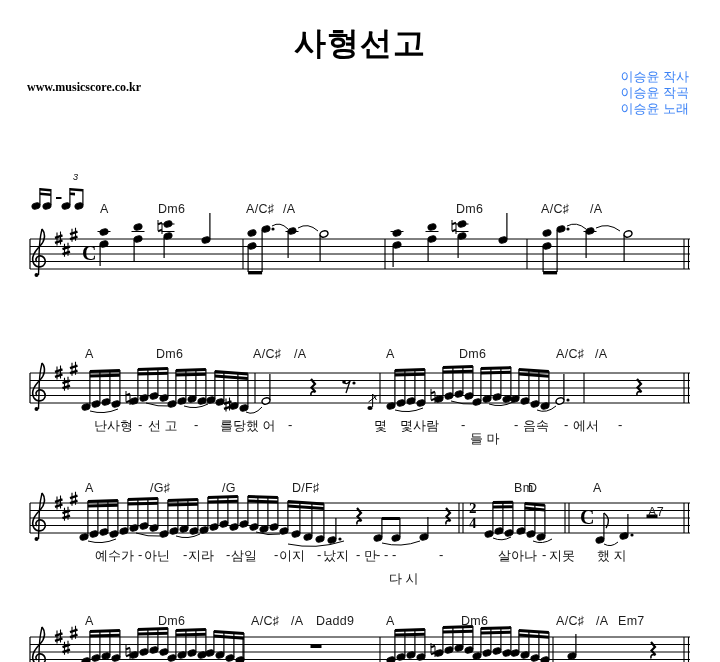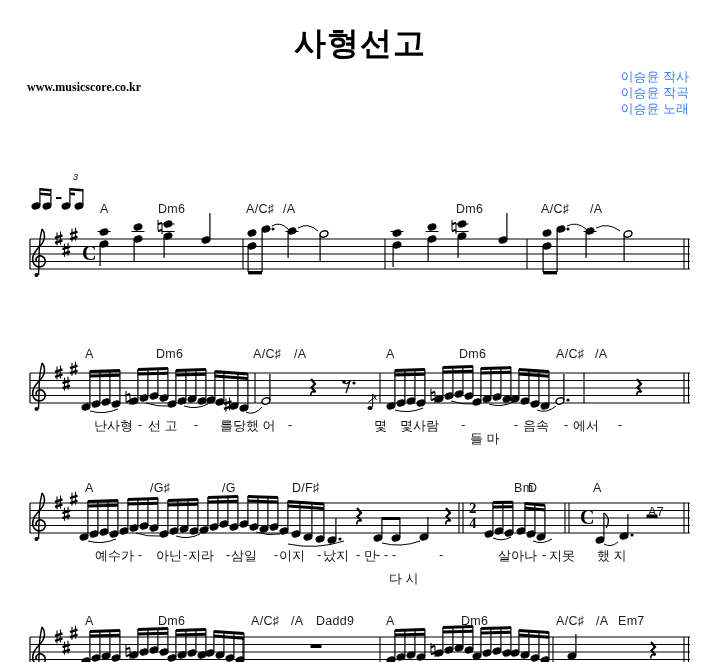--- a/index.html
+++ b/index.html
@@ -596,21 +596,21 @@
 <span class="lyric" style="left:449px;top:417px;">-</span>
 <span class="lyric" style="left:458px;top:430px;">들 마</span>
 <span class="lyric" style="left:502px;top:417px;">-</span>
 <span class="lyric" style="left:511px;top:417px;">음속</span>
 <span class="lyric" style="left:552px;top:417px;">-</span>
 <span class="lyric" style="left:561px;top:417px;">에서</span>
 <span class="lyric" style="left:606px;top:417px;">-</span>
 
 <span class="lyric" style="left:83px;top:547px;">예수가</span>
 <span class="lyric" style="left:126px;top:547px;">-</span>
-<span class="lyric" style="left:144px;top:547px;">아닌</span>
+<span class="lyric" style="left:132px;top:547px;">아닌</span>
 <span class="lyric" style="left:171px;top:547px;">-</span>
 <span class="lyric" style="left:176px;top:547px;">지라</span>
 <span class="lyric" style="left:214px;top:547px;">-</span>
 <span class="lyric" style="left:219px;top:547px;">삼일</span>
 <span class="lyric" style="left:262px;top:547px;">-</span>
 <span class="lyric" style="left:267px;top:547px;">이지</span>
 <span class="lyric" style="left:305px;top:547px;">-</span>
 <span class="lyric" style="left:311px;top:547px;">났지</span>
 <span class="lyric" style="left:344px;top:547px;">-</span>
 <span class="lyric" style="left:352px;top:547px;">만</span>

